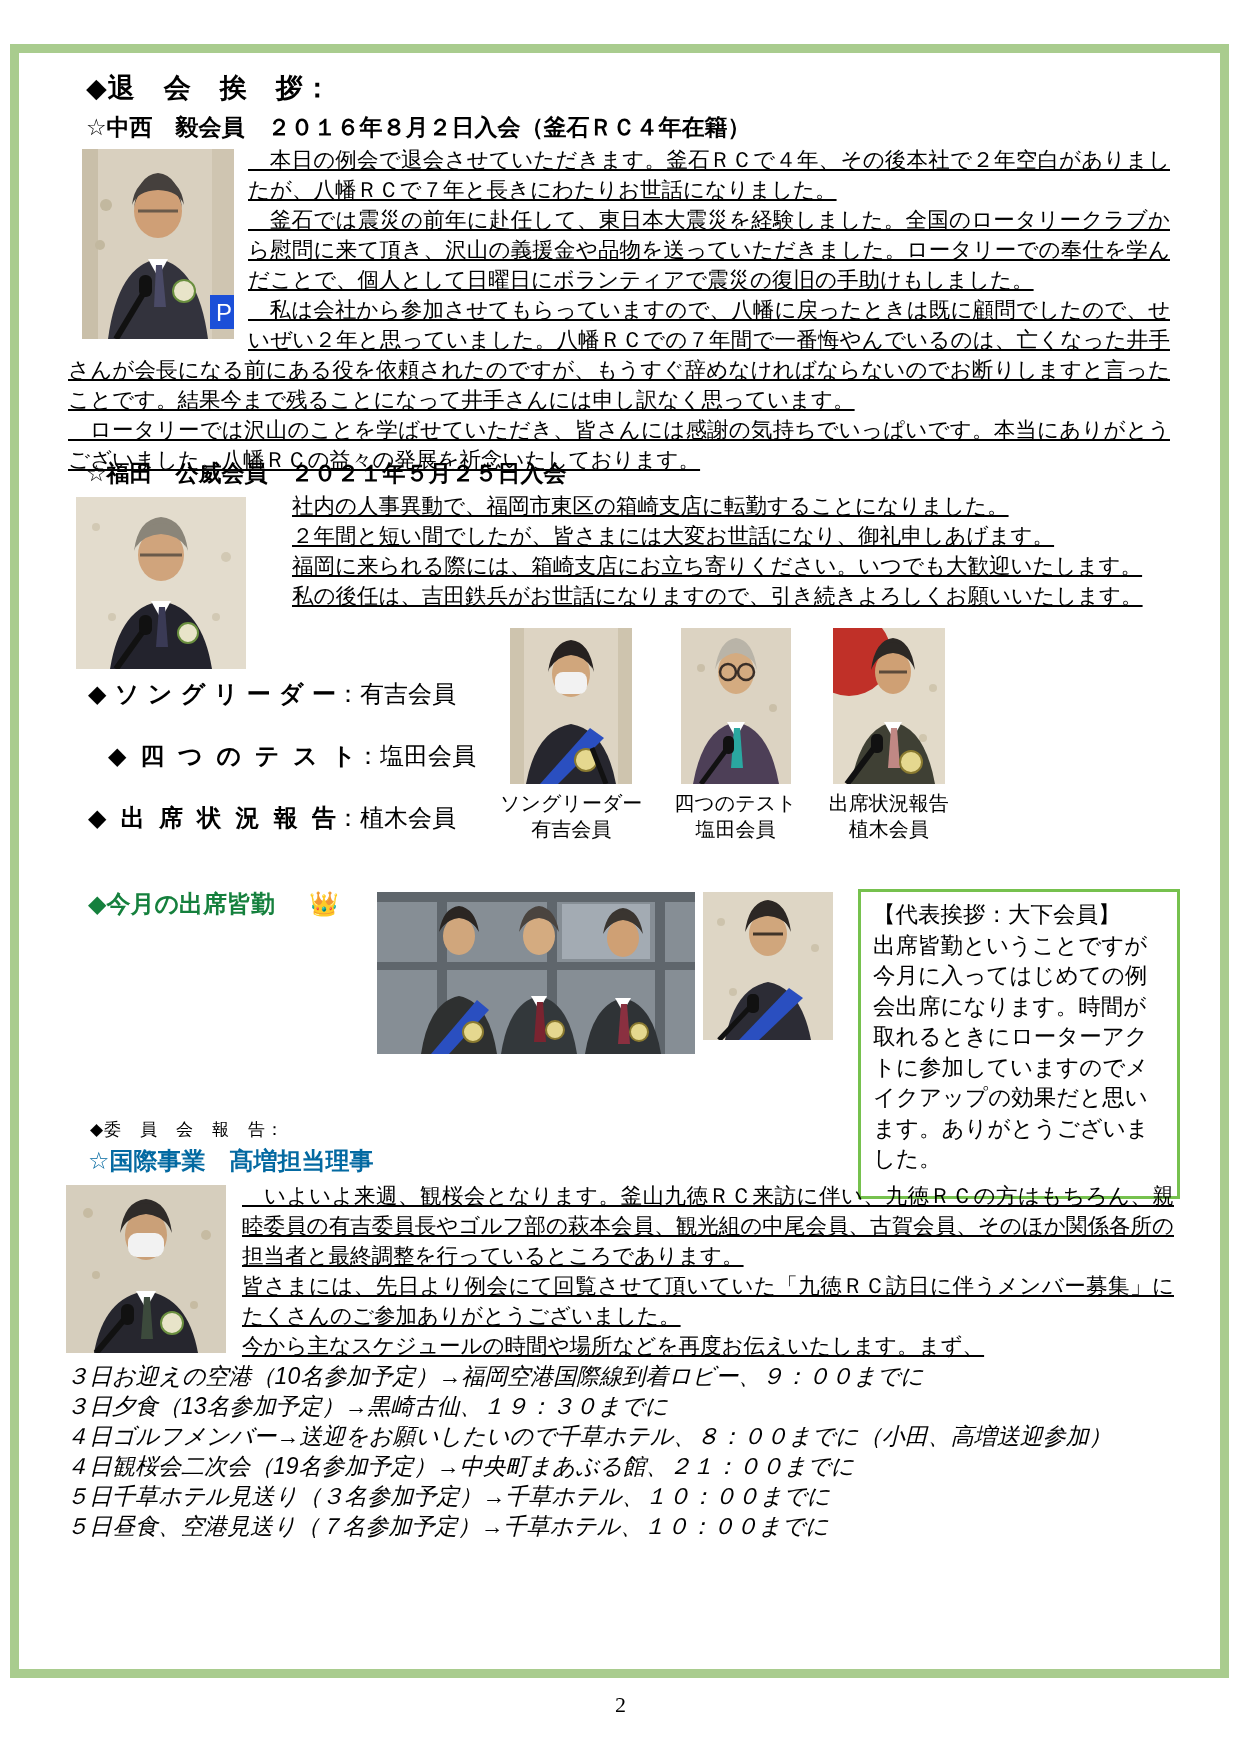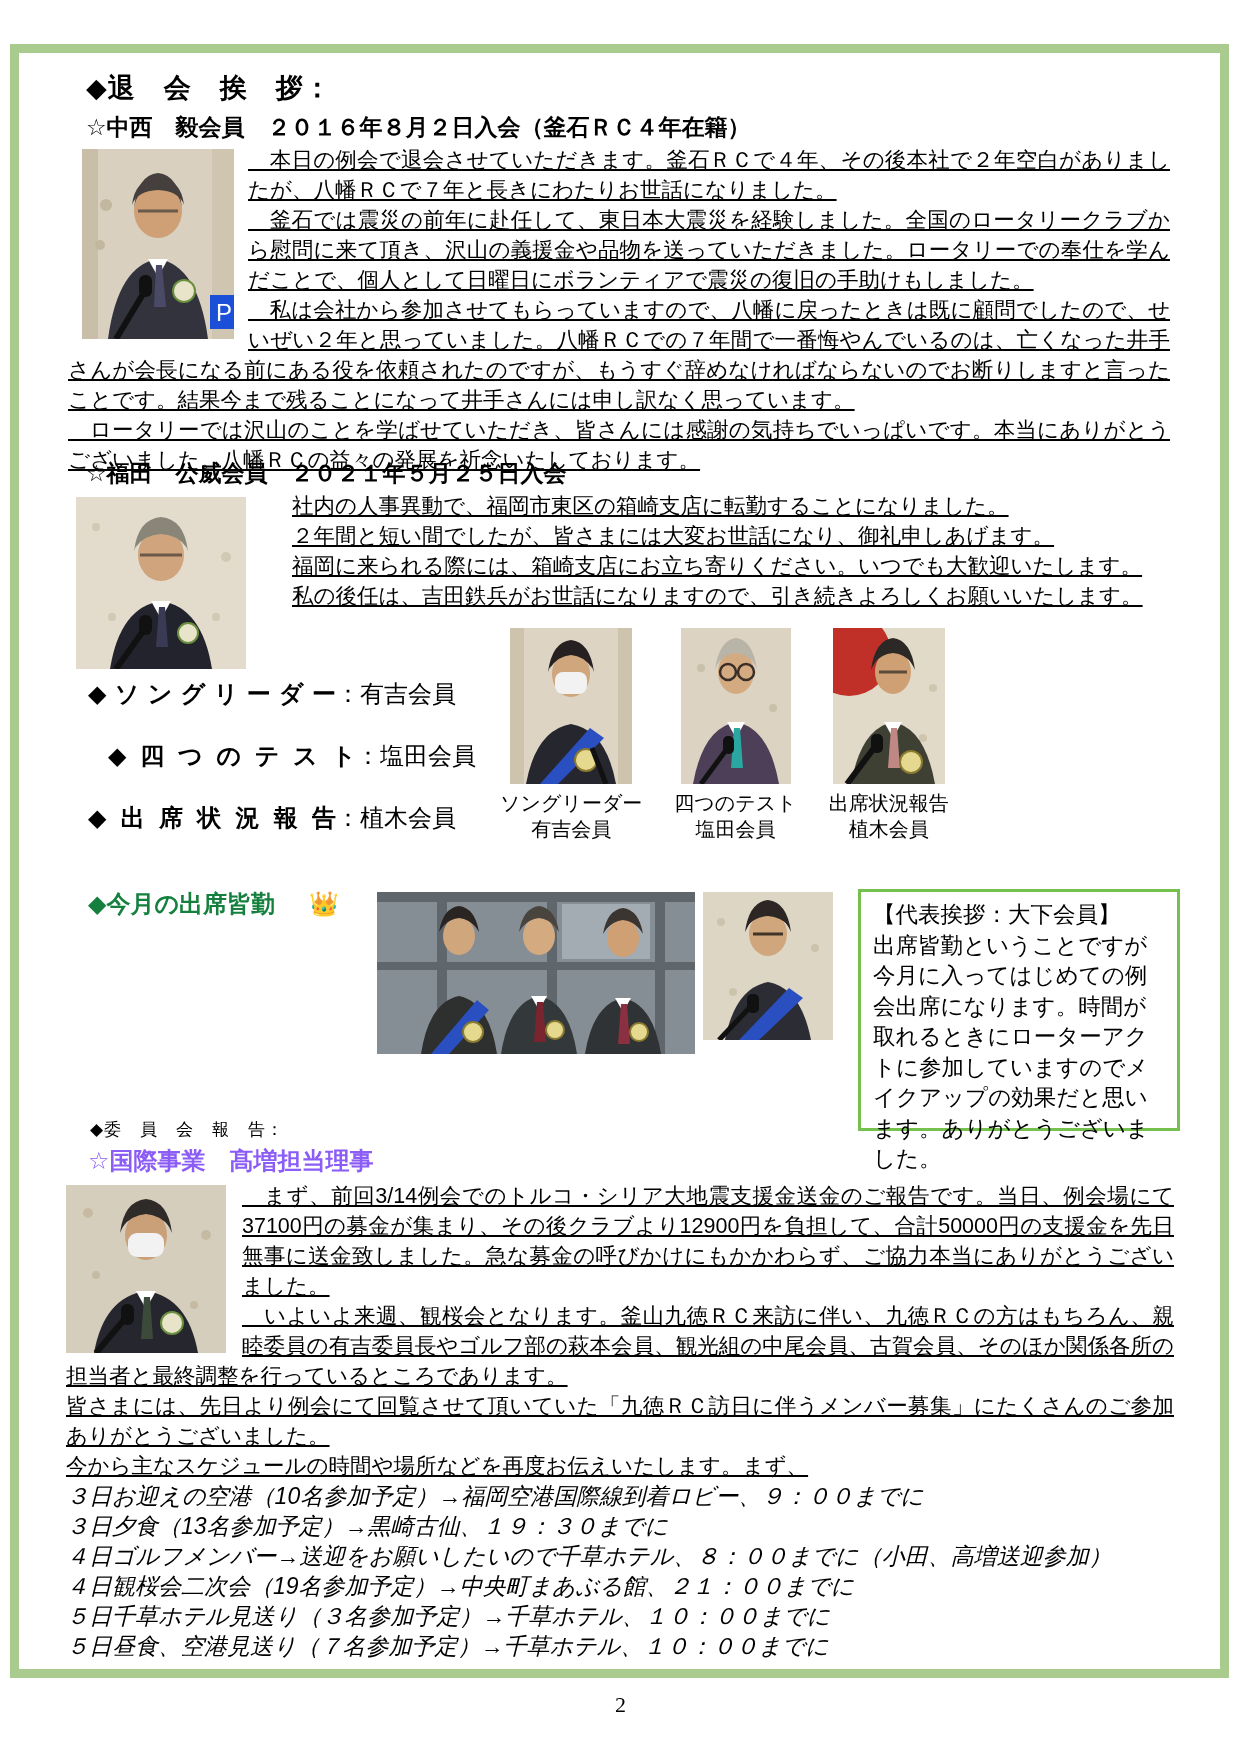--- a/index.html
+++ b/index.html
@@ -34,26 +34,26 @@
   
   .sec-d{left:68px;top:880px;width:1115px;height:270px;}
   .att-title{position:absolute;left:20px;top:8px;font-size:24px;font-weight:bold;color:#15803d;}
   .crown{margin-left:34px;font-size:24px;}
   .att-rows{position:absolute;left:22px;top:40px;font-size:26px;line-height:35px;}
   .att-row{display:flex;width:280px;}
   .att-name{width:180px;}
   .att-years{width:100px;text-align:right;}
   .gphoto{position:absolute;left:309px;top:12px;width:318px;height:162px;}
   .sphoto{position:absolute;left:635px;top:12px;width:130px;height:148px;}
-  .repbox{position:absolute;left:790px;top:9px;width:322px;height:242px;box-sizing:border-box;
+  .repbox{position:absolute;left:790px;top:9px;width:322px;height:310px;box-sizing:border-box;
           border:3px solid #76c14e;padding:8px 10px 6px 12px;font-size:22.5px;line-height:30.5px;}
   
   .sec-e{left:66px;top:1118px;width:1108px;}
   .h-main2{font-size:17px;font-weight:normal;margin-left:24px;letter-spacing:1px;}
-  .h-sub{font-size:24px;font-weight:bold;color:#8b5cf6;margin:4px 0 4px 22px;}
+  .h-sub{font-size:24px;font-weight:bold;color:#0369a1;margin:4px 0 4px 22px;}
   .photo3{float:left;width:160px;height:168px;margin:4px 16px 2px 0;}
   .sched{font-size:23px;line-height:30px;font-style:italic;}
   
   .pageno{position:absolute;left:0;top:1692px;width:1241px;text-align:center;
           font-family:"Liberation Serif","DejaVu Serif",serif;font-size:22px;}
 </style>
 </head>
 <body>
 
 <div class="page">
@@ -275,21 +275,20 @@
           <path d="M56,42 Q60,20 80,18 Q100,20 104,42 Q94,30 80,29 Q66,30 56,42 Z" fill="#2f2b29"></path>
           <rect x="62" y="48" width="36" height="24" rx="9" fill="#f2f2f2"></rect>
           <path d="M28,168 Q38,112 80,106 Q122,112 132,168 Z" fill="#26262e"></path>
           <path d="M70,106 L80,124 L90,106 Z" fill="#ffffff"></path>
           <path d="M78,112 L84,112 L87,154 L75,154 Z" fill="#3c4a3c"></path>
           <line x1="30" y1="168" x2="62" y2="130" stroke="#111" stroke-width="6"></line>
           <rect x="55" y="119" width="13" height="21" rx="6" fill="#111"></rect>
           <circle cx="106" cy="138" r="11" fill="#e8e4c9" stroke="#6a8f3f" stroke-width="2"></circle>
         </svg>
       </div>
-      <p>　まず、前回3/14例会でのトルコ・シリア大地震支援金送金のご報告です。当日、例会場にて37100円の募金が集まり、その後クラブより12900円を負担して、合計50000円の支援金を先日無事に送金致しました。急な募金の呼びかけにもかかわらず、ご協力本当にありがとうございました。</p>
       <p>　いよいよ来週、観桜会となります。釜山九徳ＲＣ来訪に伴い、九徳ＲＣの方はもちろん、親睦委員の有吉委員長やゴルフ部の萩本会員、観光組の中尾会員、古賀会員、そのほか関係各所の担当者と最終調整を行っているところであります。</p>
       <p>皆さまには、先日より例会にて回覧させて頂いていた「九徳ＲＣ訪日に伴うメンバー募集」にたくさんのご参加ありがとうございました。</p>
       <p>今から主なスケジュールの時間や場所などを再度お伝えいたします。まず、</p>
       <div class="sched">３日お迎えの空港（10名参加予定）→福岡空港国際線到着ロビー、９：００までに</div>
       <div class="sched">３日夕食（13名参加予定）→黒崎古仙、１９：３０までに</div>
       <div class="sched">４日ゴルフメンバー→送迎をお願いしたいので千草ホテル、８：００までに（小田、高増送迎参加）</div>
       <div class="sched">４日観桜会二次会（19名参加予定）→中央町まあぶる館、２１：００までに</div>
       <div class="sched">５日千草ホテル見送り（３名参加予定）→千草ホテル、１０：００までに</div>
       <div class="sched">５日昼食、空港見送り（７名参加予定）→千草ホテル、１０：００までに</div>
     </div>

